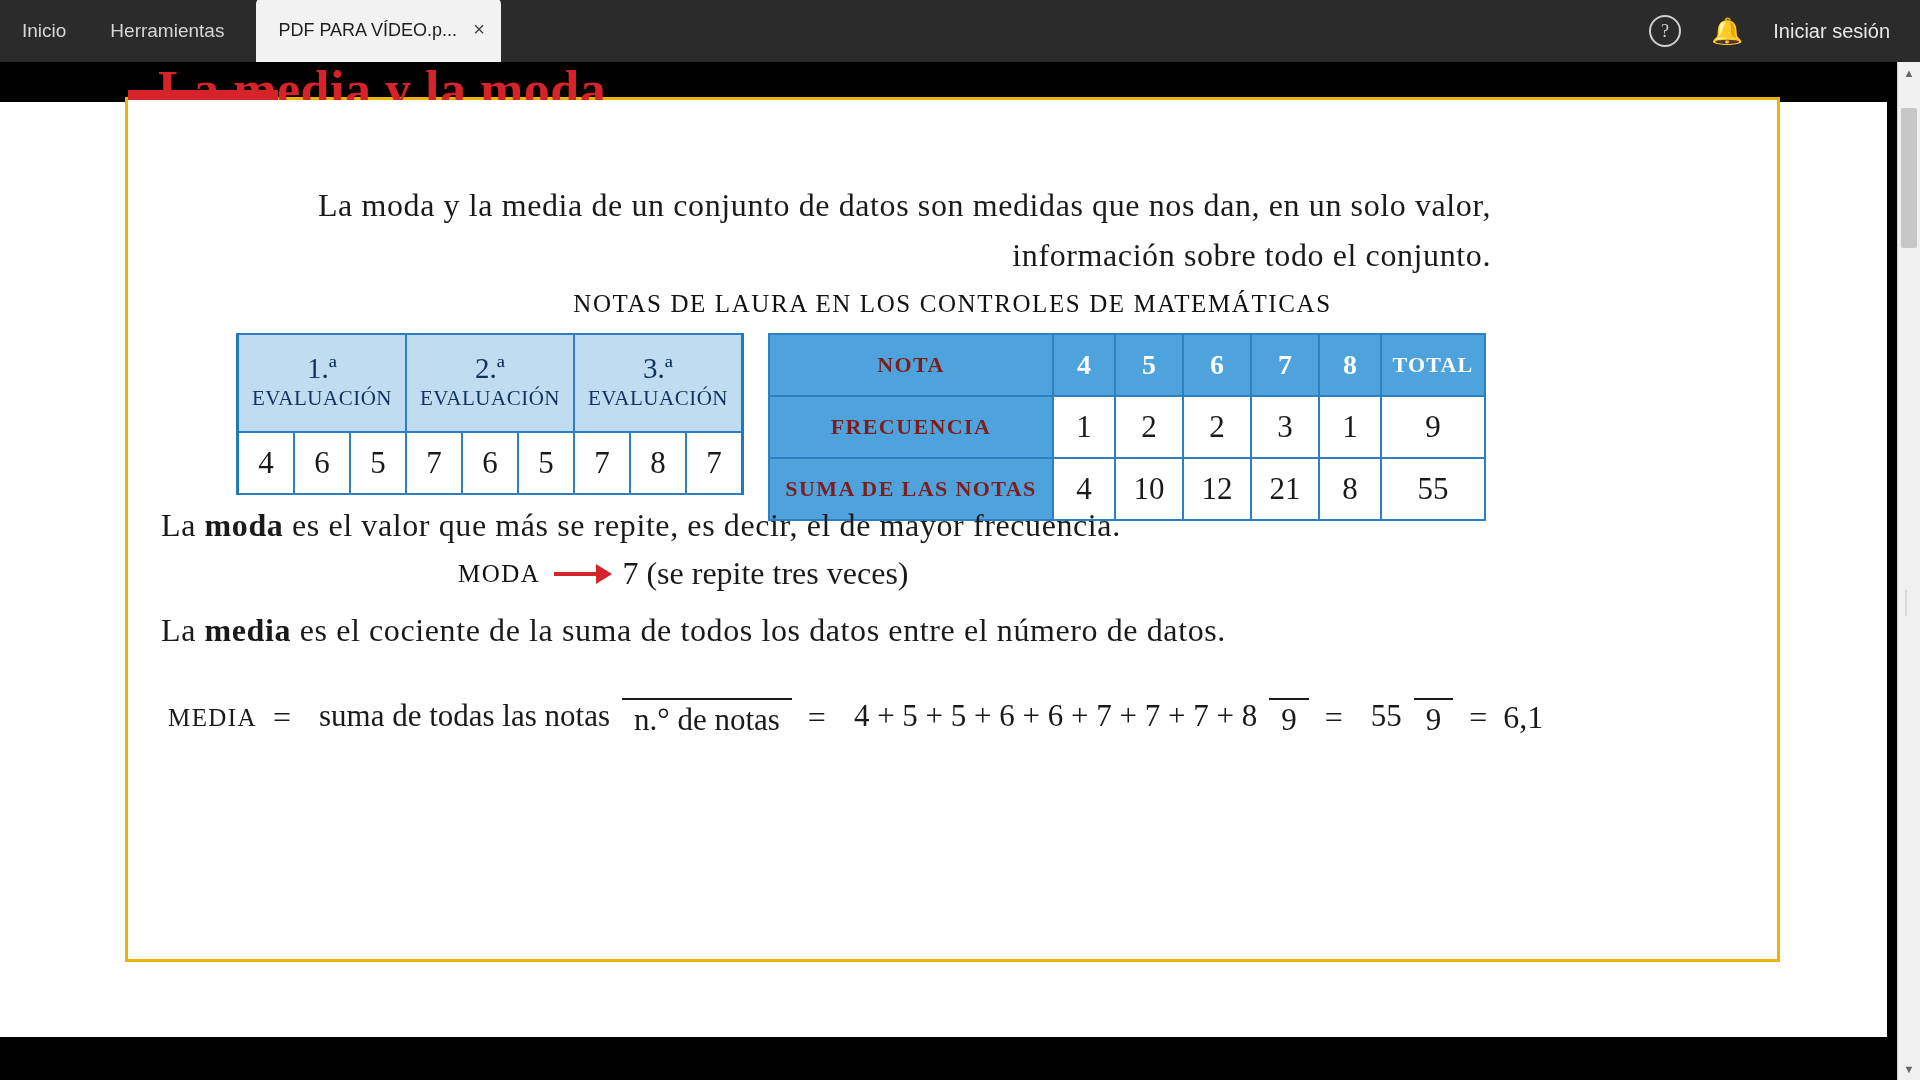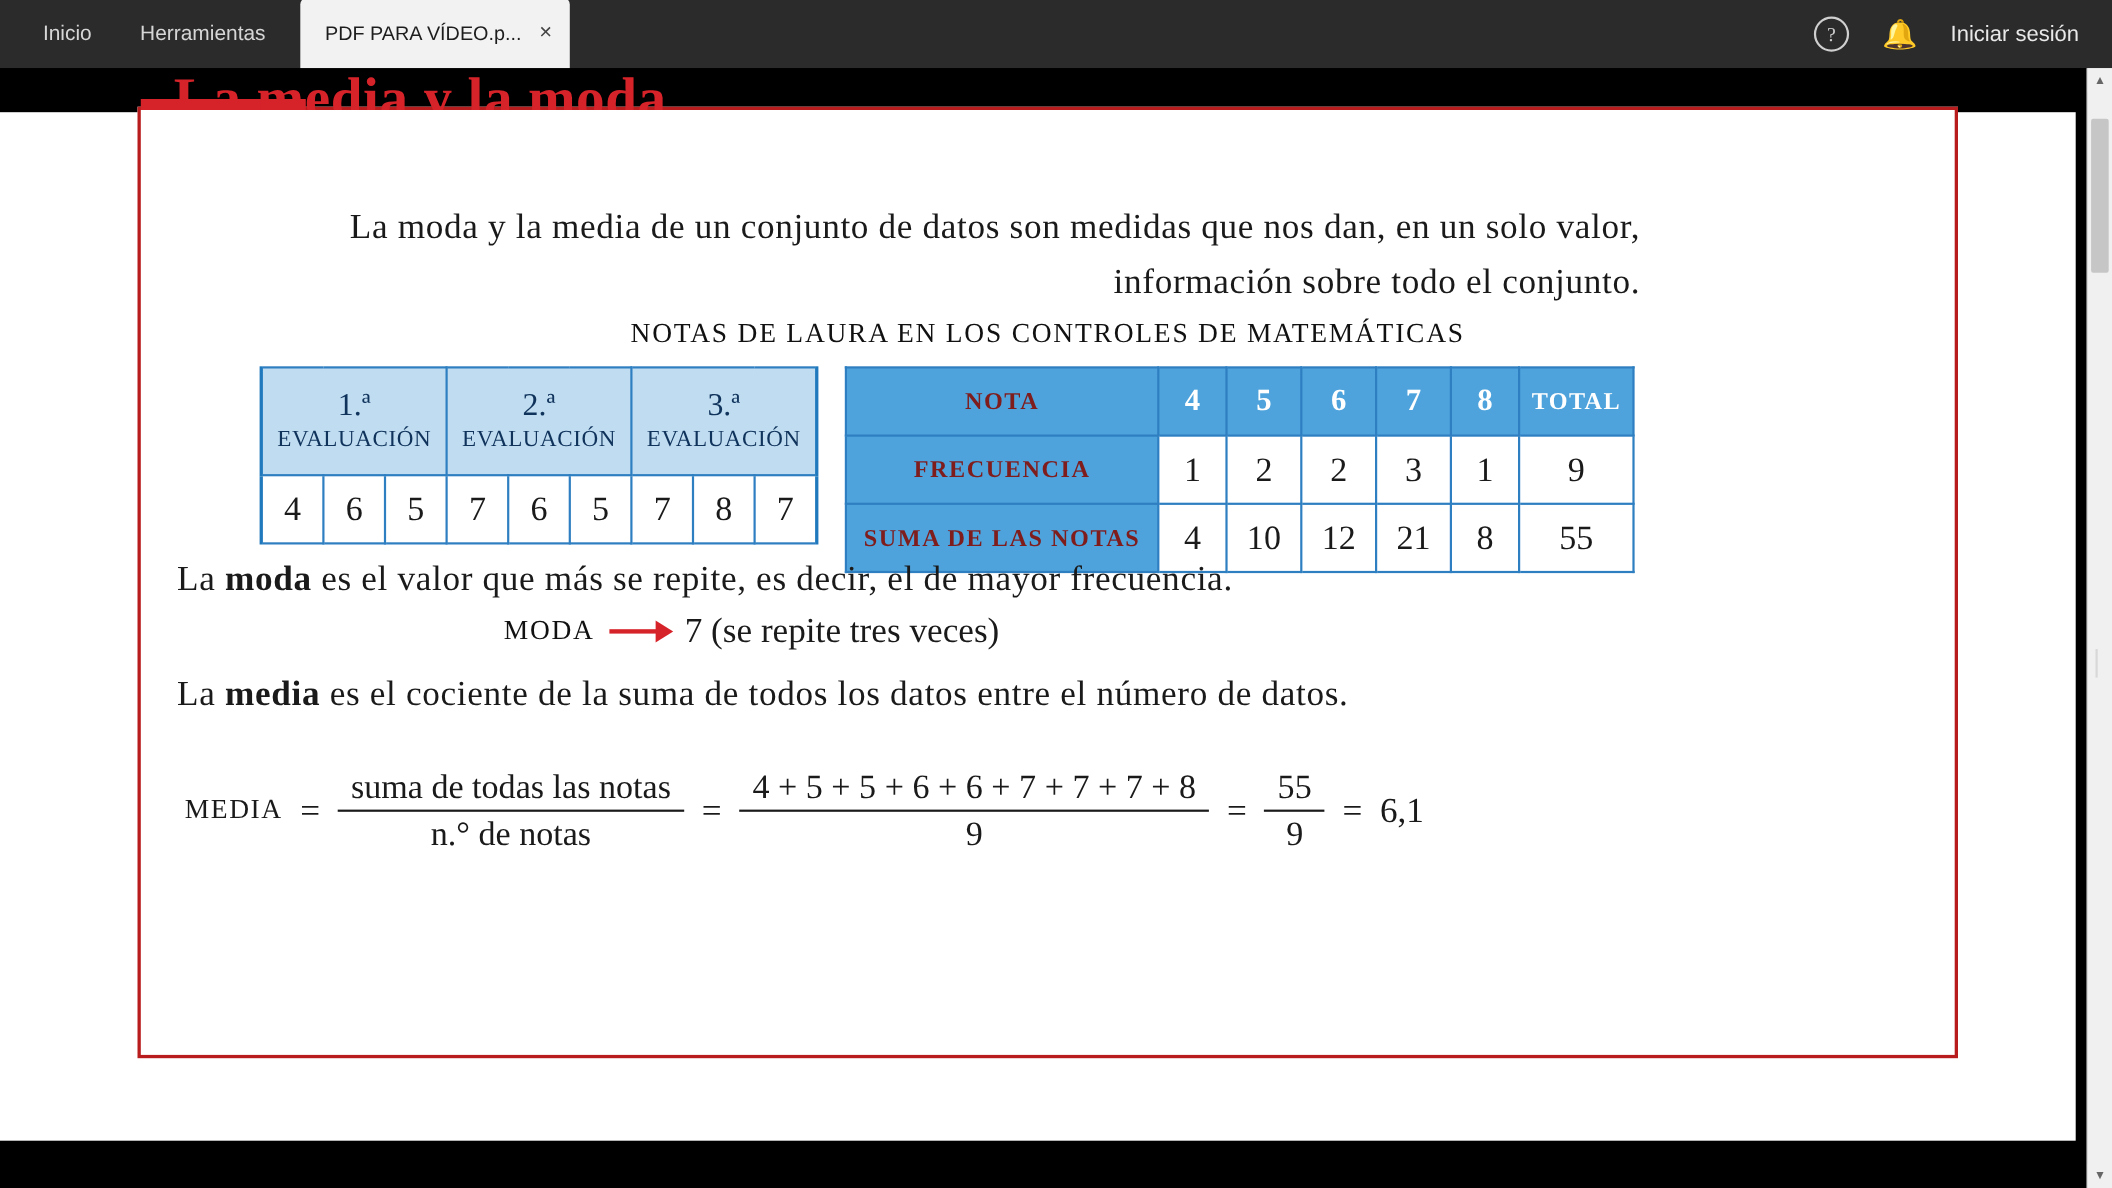--- a/index.html
+++ b/index.html
@@ -19,21 +19,20 @@
     width: 1920px;
     height: 62px;
     background: #2b2b2b;
     display: flex;
     align-items: flex-end;
   }
   .appbar-left {
     display: flex;
     align-items: flex-end;
     height: 62px;
-    margin-left: 17px;
   }
   .menu-item {
     color: #d6d6d6;
     font-size: 19px;
     padding: 0 22px;
     height: 62px;
     line-height: 62px;
     white-space: nowrap;
   }
   .doc-tab {
@@ -103,21 +102,21 @@
     background: #ffffff;
   }
 
   
   .red-box {
     position: absolute;
     left: 125px;
     top: -5px;
     width: 1655px;
     height: 865px;
-    border: 3px solid #b91c1c;
+    border: 3px solid #eab308;
     background: #ffffff;
     box-sizing: border-box;
   }
 
   .title {
     position: absolute;
     left: 30px;
     top: -40px;
     font-family: "Liberation Serif", serif;
     font-size: 52px;
@@ -262,21 +261,21 @@
     display: flex;
     align-items: center;
     font-family: "Liberation Serif", serif;
     color: #1a1a1a;
     gap: 16px;
   }
   .f-label { font-size: 25px; letter-spacing: 1.4px; }
   .eq { font-size: 32px; }
   .frac {
     display: inline-flex;
-    flex-direction: column;
+    flex-direction: row;
     align-items: center;
     line-height: 1.12;
   }
   .frac .num {
     font-size: 31px;
     padding: 0 12px 3px 12px;
     white-space: nowrap;
   }
   .frac .den {
     font-size: 31px;

